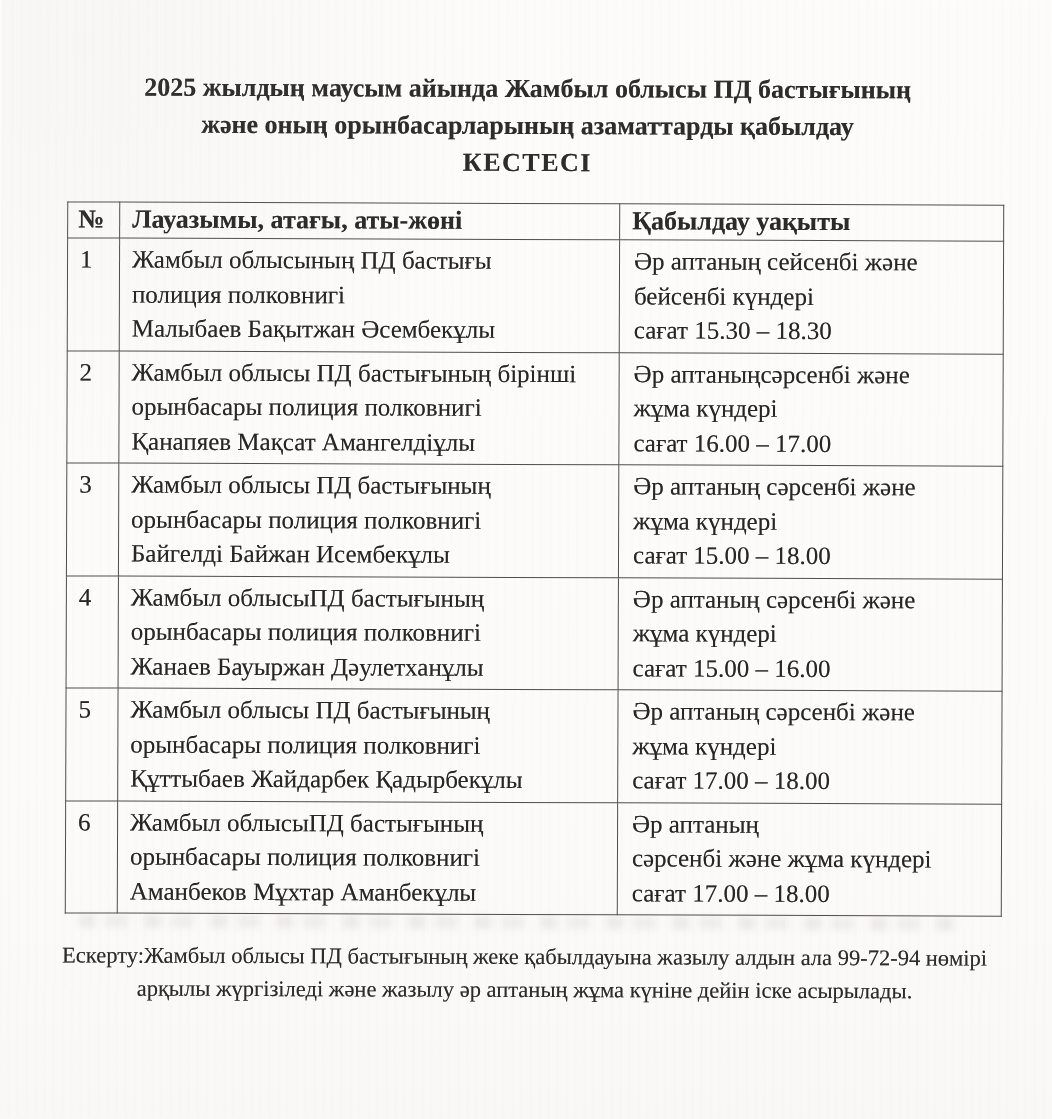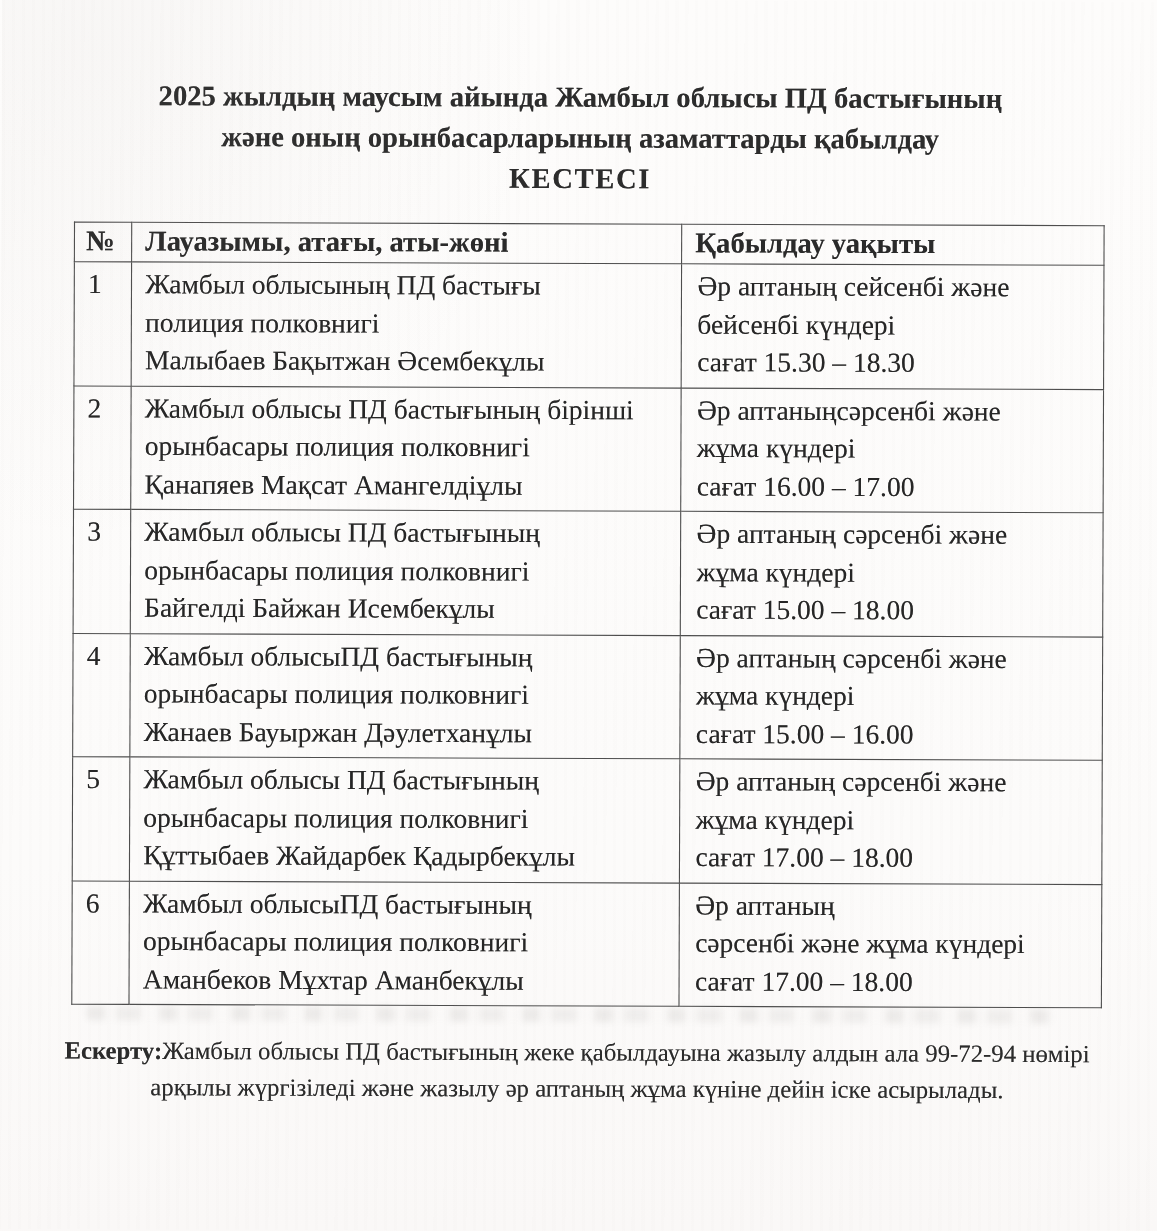--- a/index.html
+++ b/index.html
@@ -78,21 +78,21 @@
   .note{
     position:absolute;
     left:50%; top:941px;
     transform:translateX(-50%);
     width:980px;
     text-align:center;
     font-size:22.5px;
     line-height:32.5px;
     color:#2b2b2b;
   }
-  .note-label{ font-weight:bold; }
+  .note-label{ font-weight:normal; }
 </style>
 </head>
 <body>
 
 <div class="page">
 
   <div class="title-block">
     <div>2025 жылдың маусым айында Жамбыл облысы ПД бастығының</div>
     <div>және оның орынбасарларының азаматтарды қабылдау</div>
     <div class="title-line-3">КЕСТЕСІ</div>

